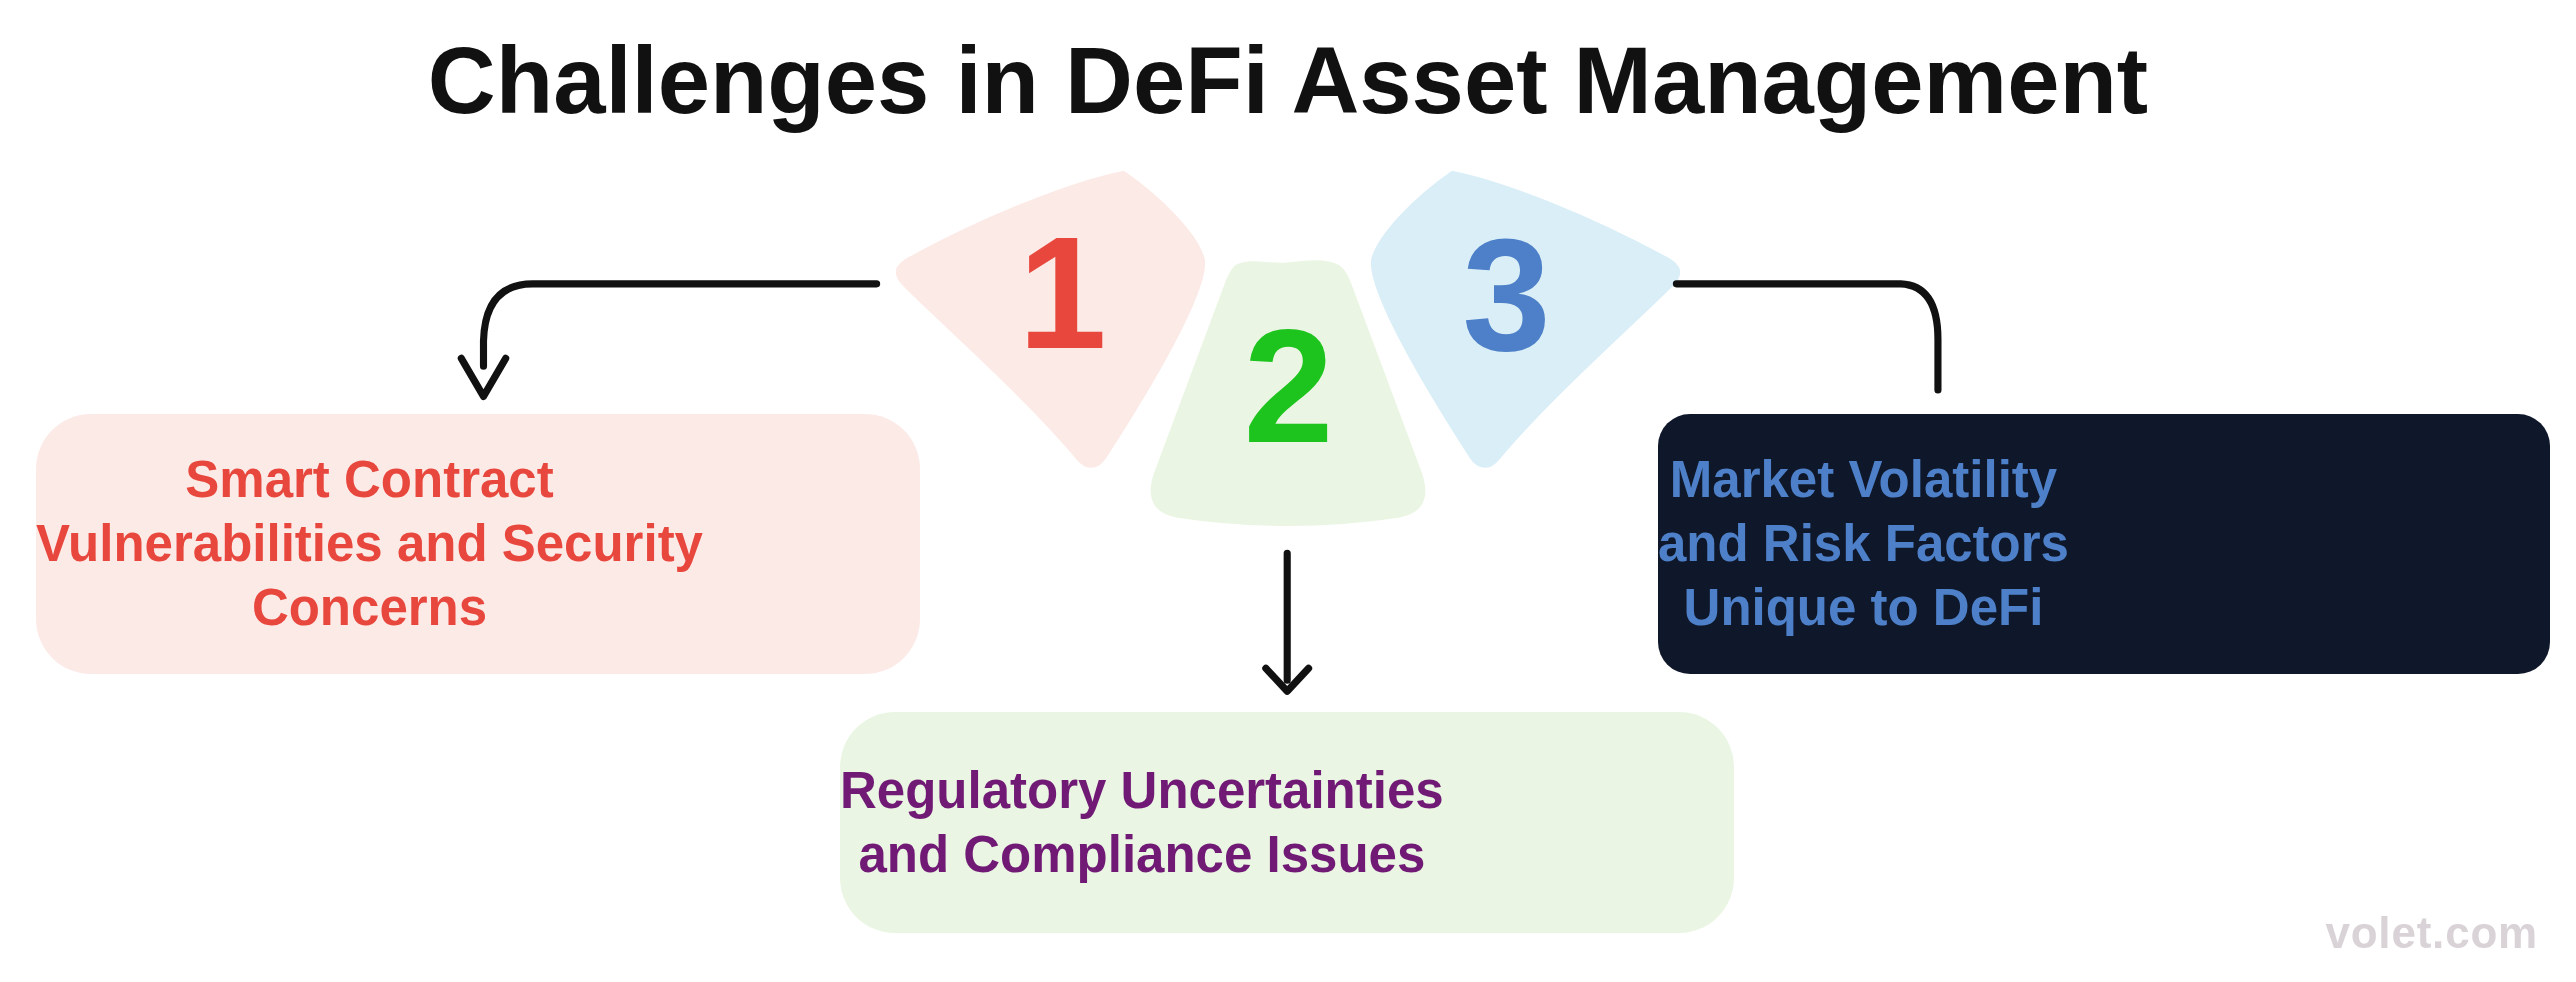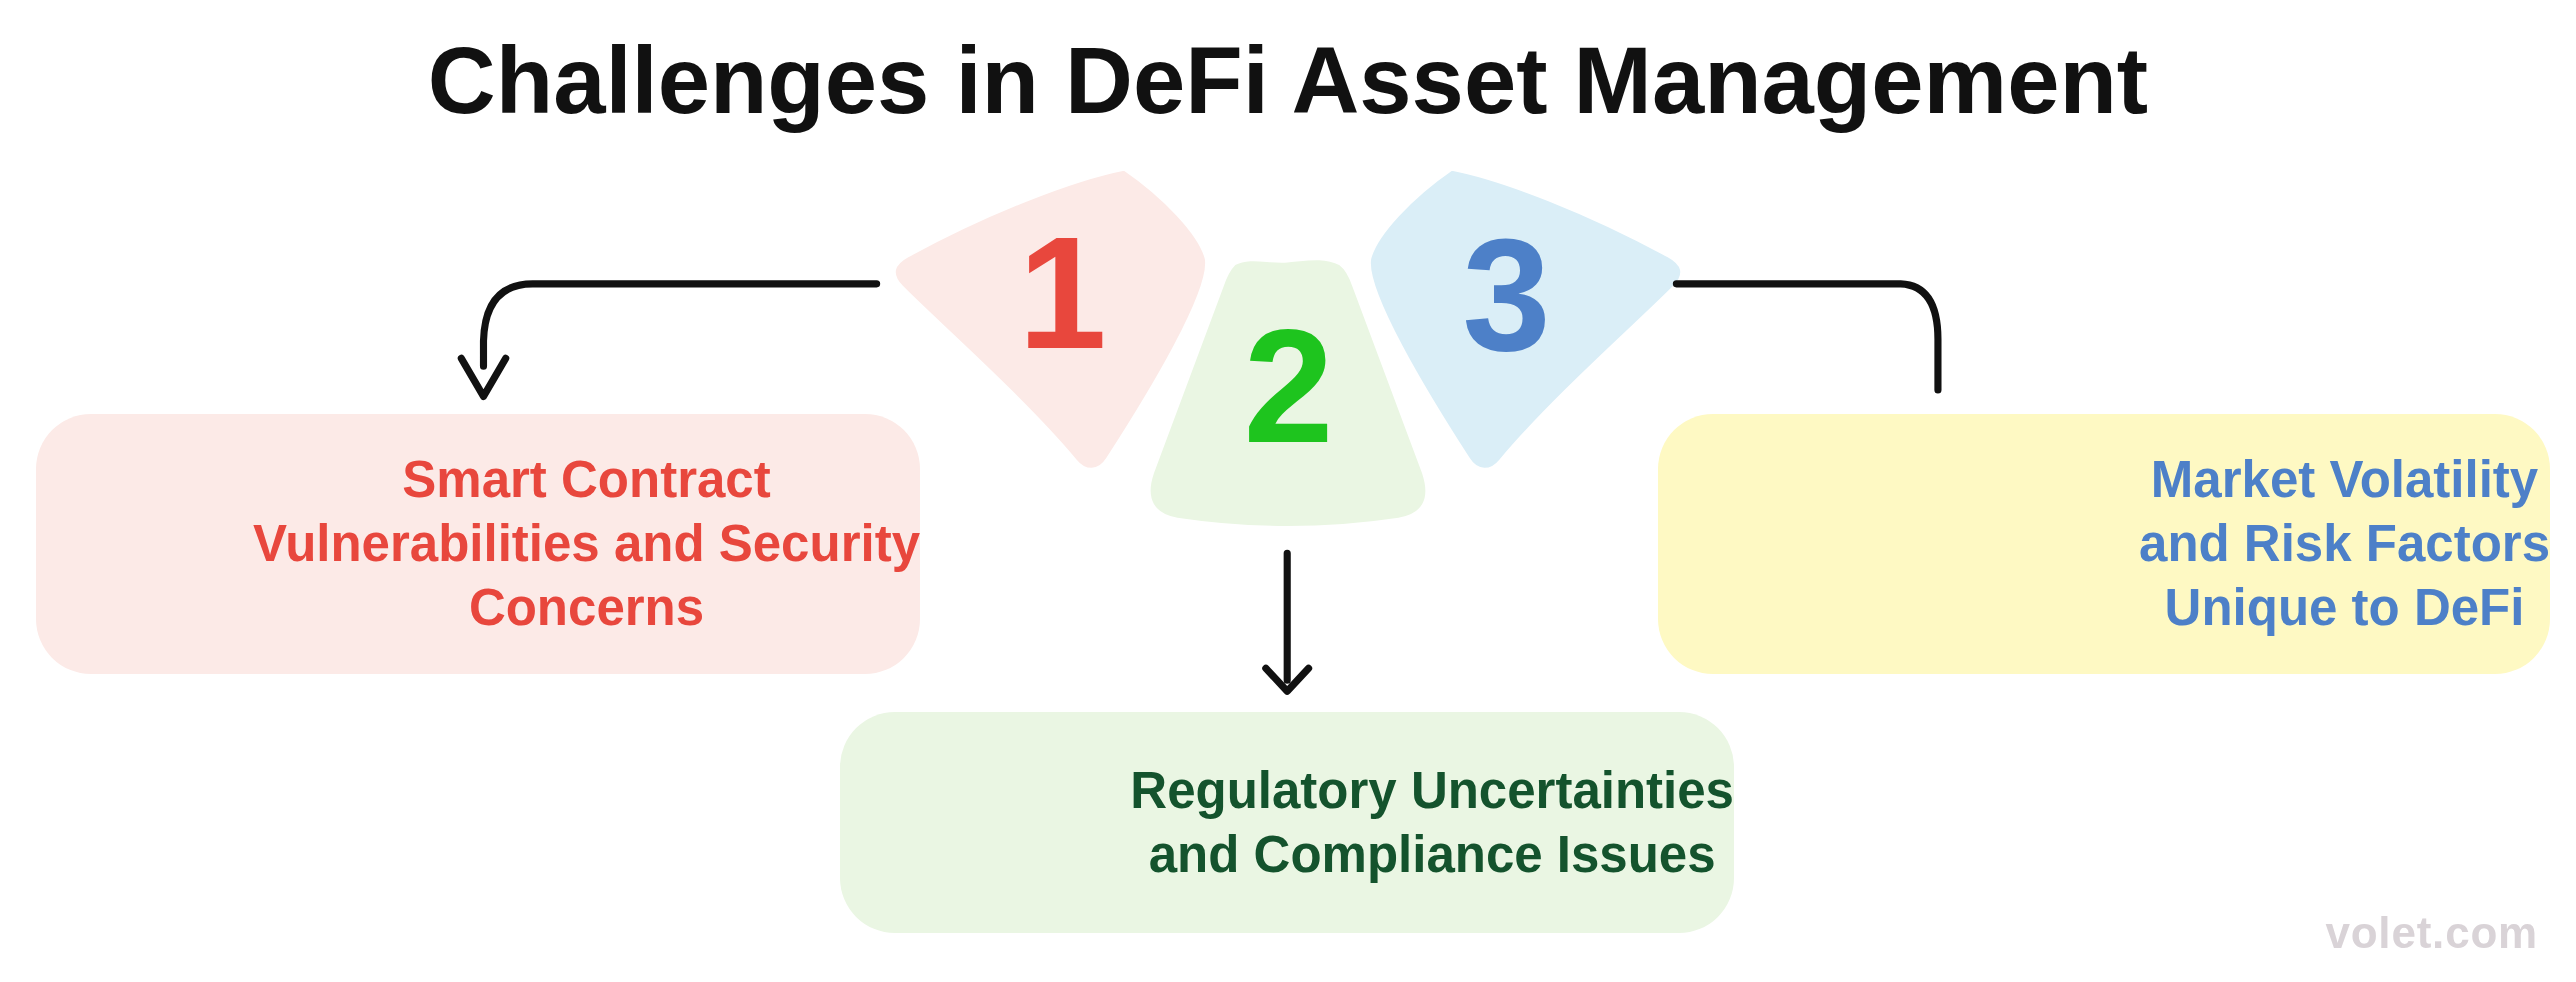--- a/index.html
+++ b/index.html
@@ -16,21 +16,21 @@
   .arrow{fill:none;stroke-width:9;stroke-linecap:round;stroke-linejoin:round;}
   .num{
     position:absolute;font-weight:700;line-height:1;text-align:center;
     user-select:none;
   }
   .num-1{left:995px;top:214px;width:135px;font-size:159px;}
   .num-2{left:1221px;top:305px;width:135px;font-size:162px;}
   .num-3{left:1439px;top:216px;width:135px;font-size:159px;}
   .card{
     position:absolute;border-radius:55px;
-    display:flex;align-items:center;justify-content:flex-end;
+    display:flex;align-items:center;justify-content:flex-start;
   }
   .card-1{left:36px;top:414px;width:884px;height:260px;}
   .card-2{left:840px;top:712px;width:894px;height:221px;}
   .card-3{left:1658px;top:414px;width:892px;height:260px;}
   .card-label{
     font-size:51px;font-weight:700;line-height:1.25;text-align:center;
     white-space:pre-line;
   }
   .watermark{
     position:absolute;right:38px;bottom:24px;
@@ -66,25 +66,25 @@
   <div class="num num-2" style="color: rgb(30, 196, 30);">2</div>
   <div class="num num-3" style="color: rgb(77, 128, 200);">3</div>
 
   <div class="card card-1" style="background-color: rgb(252, 234, 231);">
     <div class="card-label" style="color: rgb(232, 71, 61);">Smart Contract
 Vulnerabilities and Security
 Concerns</div>
   </div>
 
   <div class="card card-2" style="background-color: rgb(234, 246, 227);">
-    <div class="card-label" style="color: #14532d;">Regulatory Uncertainties
+    <div class="card-label" style="color: #701a75;">Regulatory Uncertainties
 and Compliance Issues</div>
   </div>
 
-  <div class="card card-3" style="background-color: #fef9c3;">
+  <div class="card card-3" style="background-color: #0f172a; border-radius: 32px;">
     <div class="card-label" style="color: rgb(77, 128, 200);">Market Volatility
 and Risk Factors
 Unique to DeFi</div>
   </div>
 
   <div class="watermark" style="color: rgb(217, 211, 215);">volet.com</div>
 
 </div>
 
 

